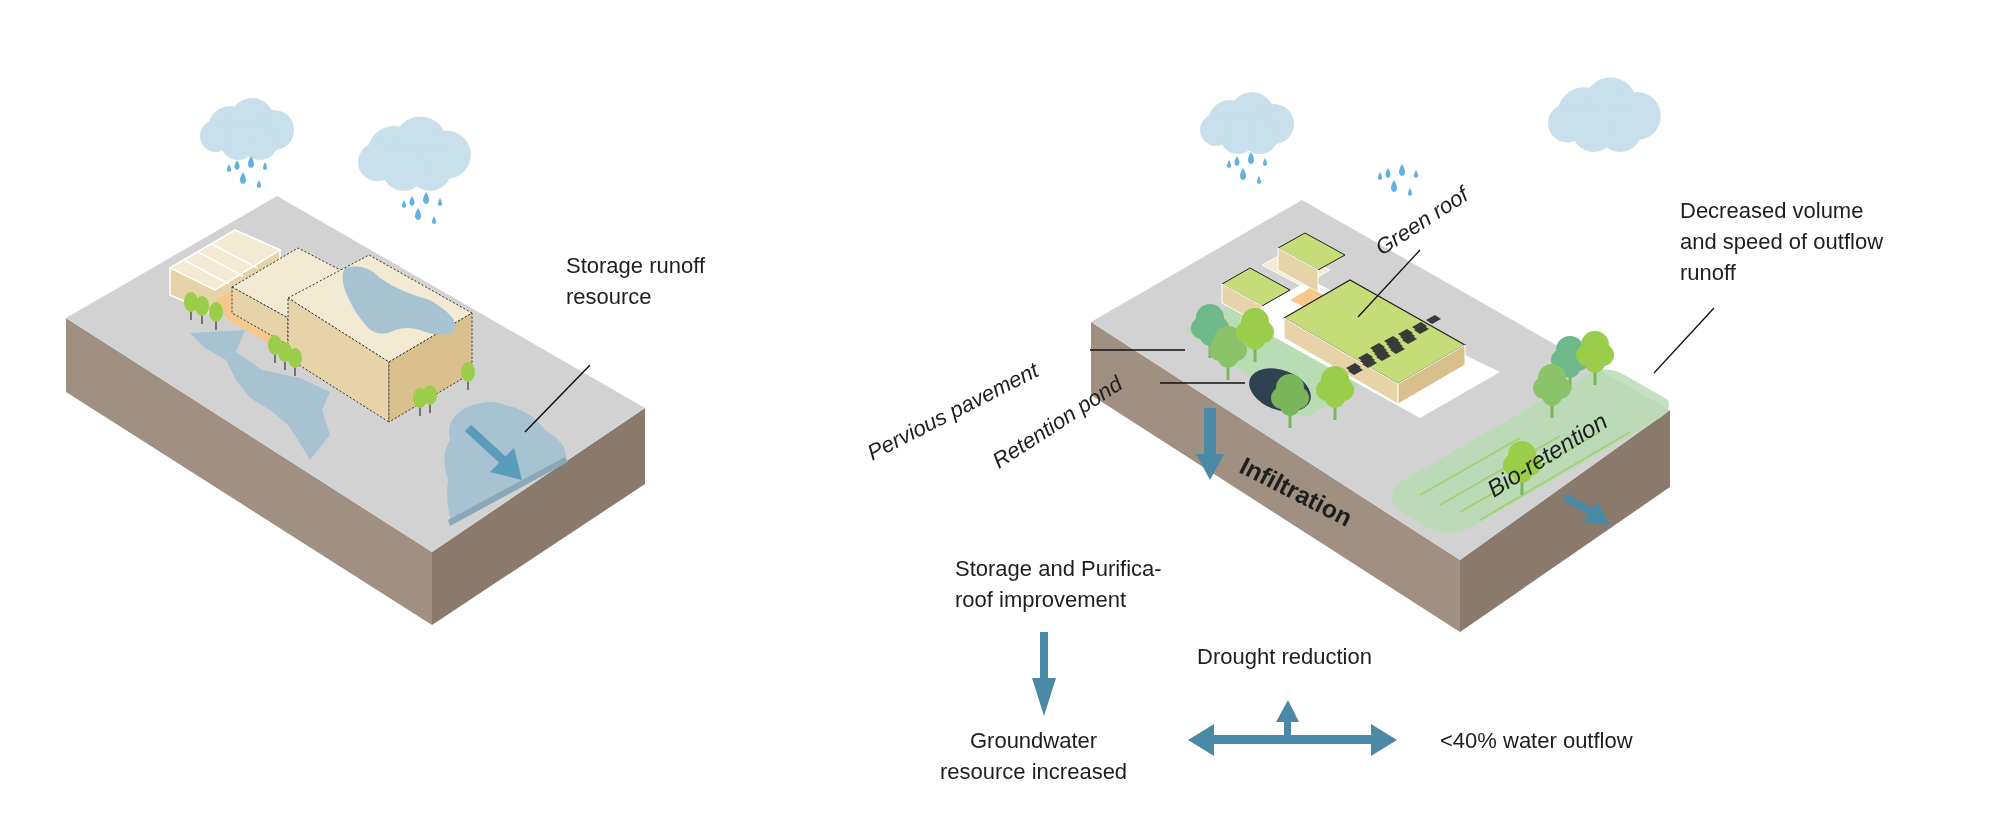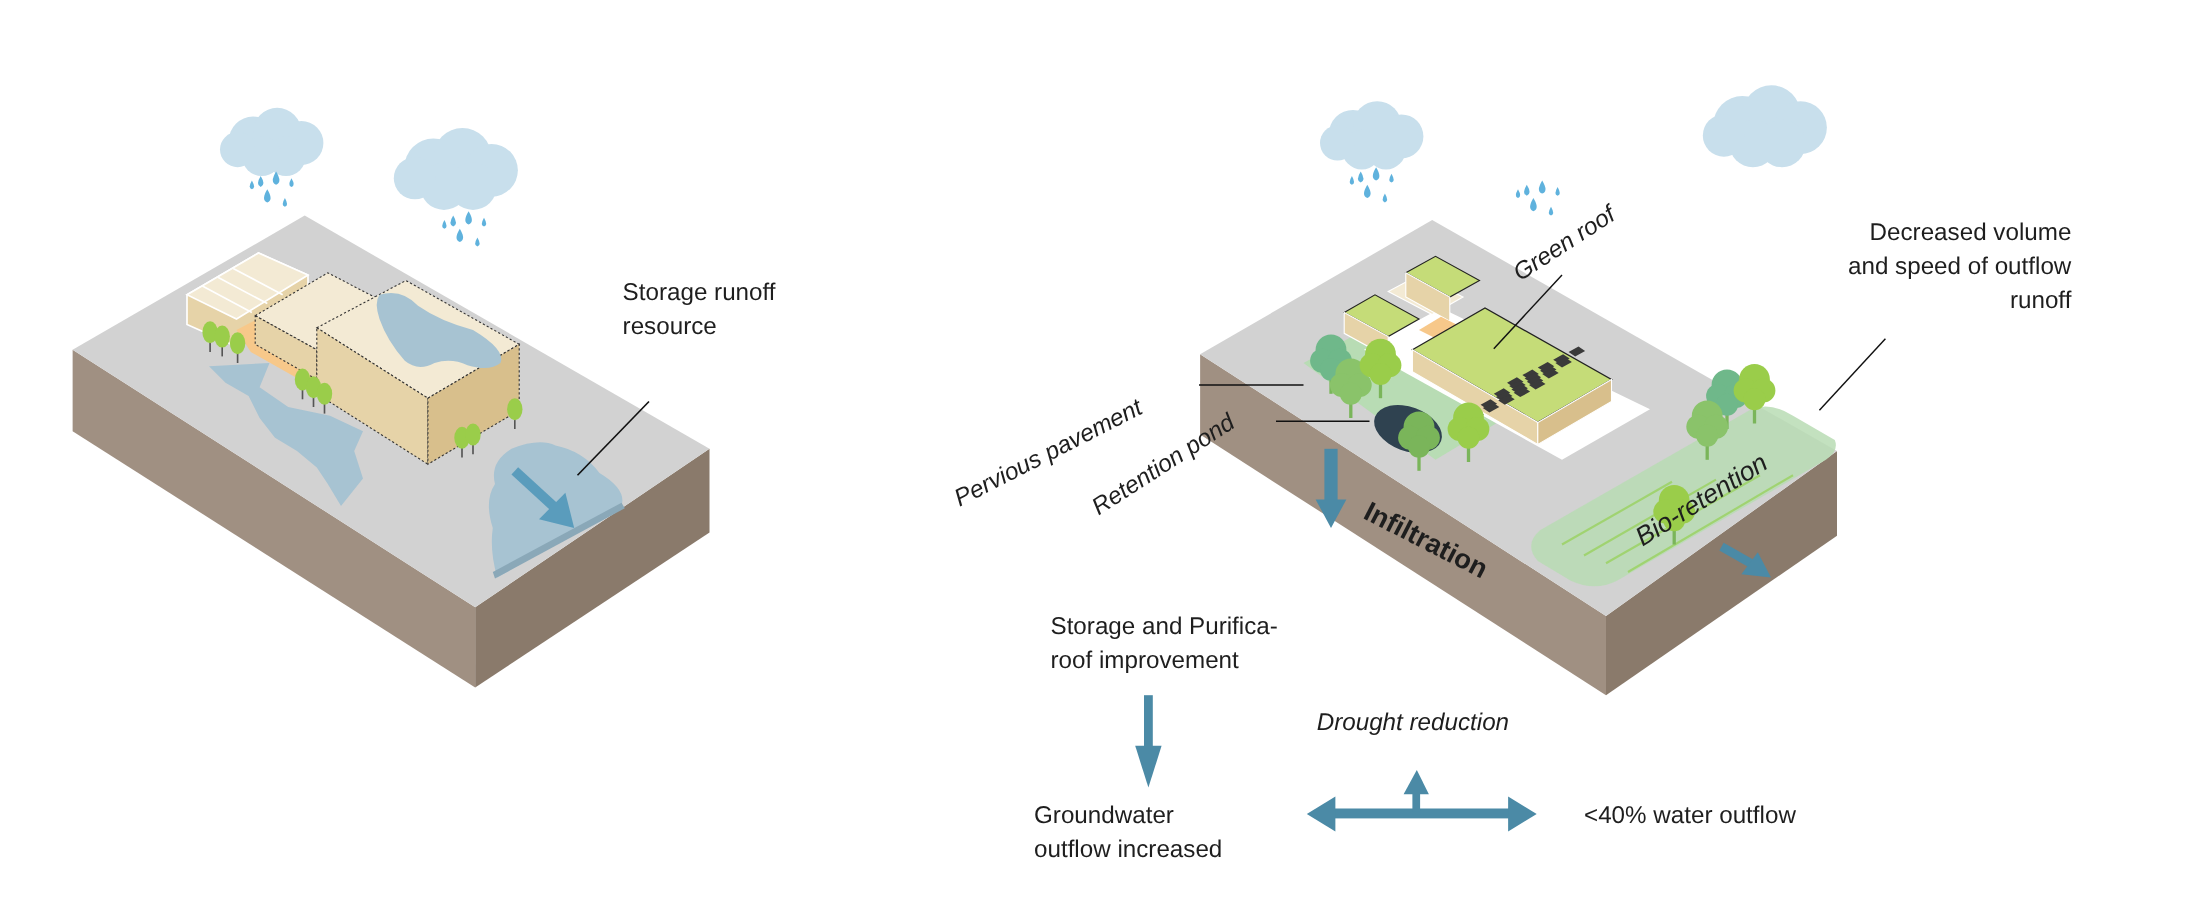--- a/index.html
+++ b/index.html
@@ -205,34 +205,34 @@
     <rect x="1284" y="718" width="7" height="20" fill="#4b8aa6"></rect>
     <polygon points="1276,722 1299,722 1288,700" fill="#4b8aa6"></polygon>
   </g>
 </svg>
 
 <div class="lbl" style="left:566px; top:250px;">
   <div>Storage runoff</div>
   <div>resource</div>
 </div>
 
-<div class="lbl" style="left:1680px; top:195px;text-align:right;">
+<div class="lbl" style="left:1680px; top:195px;">
   <div>Decreased volume</div>
   <div>and speed of outflow</div>
   <div>runoff</div>
 </div>
 
 <div class="rot" style="left:1385px; top:235px; transform: rotate(-33deg);">Green roof</div>
 <div class="rot" style="left:875px; top:440px; transform: rotate(-27deg);">Pervious pavement</div>
 <div class="rot" style="left:1002px; top:448px; transform: rotate(-33deg);">Retention pond</div>
 <div class="rot" style="left:1497px; top:475px; transform: rotate(-32deg); font-size:24px;">Bio-retention</div>
 <div class="infil" style="left:1235px; top:448px;">Infiltration</div>
 
 <div class="lbl" style="left:955px; top:553px;">
   <div>Storage and Purifica-</div>
   <div>roof improvement</div>
 </div>
-<div class="lbl" style="left:1197px; top:641px;font-style:italic;">Drought reduction</div>
-<div class="lbl" style="left:940px; top:725px;">
+<div class="lbl" style="left:1197px; top:641px;">Drought reduction</div>
+<div class="lbl" style="left:940px; top:725px;text-align:center;">
   <div>Groundwater</div>
-  <div>outflow increased</div>
+  <div>resource increased</div>
 </div>
 <div class="lbl" style="left:1440px; top:725px;text-align:right;">&lt;40% water outflow</div>
 
 </body></html>

